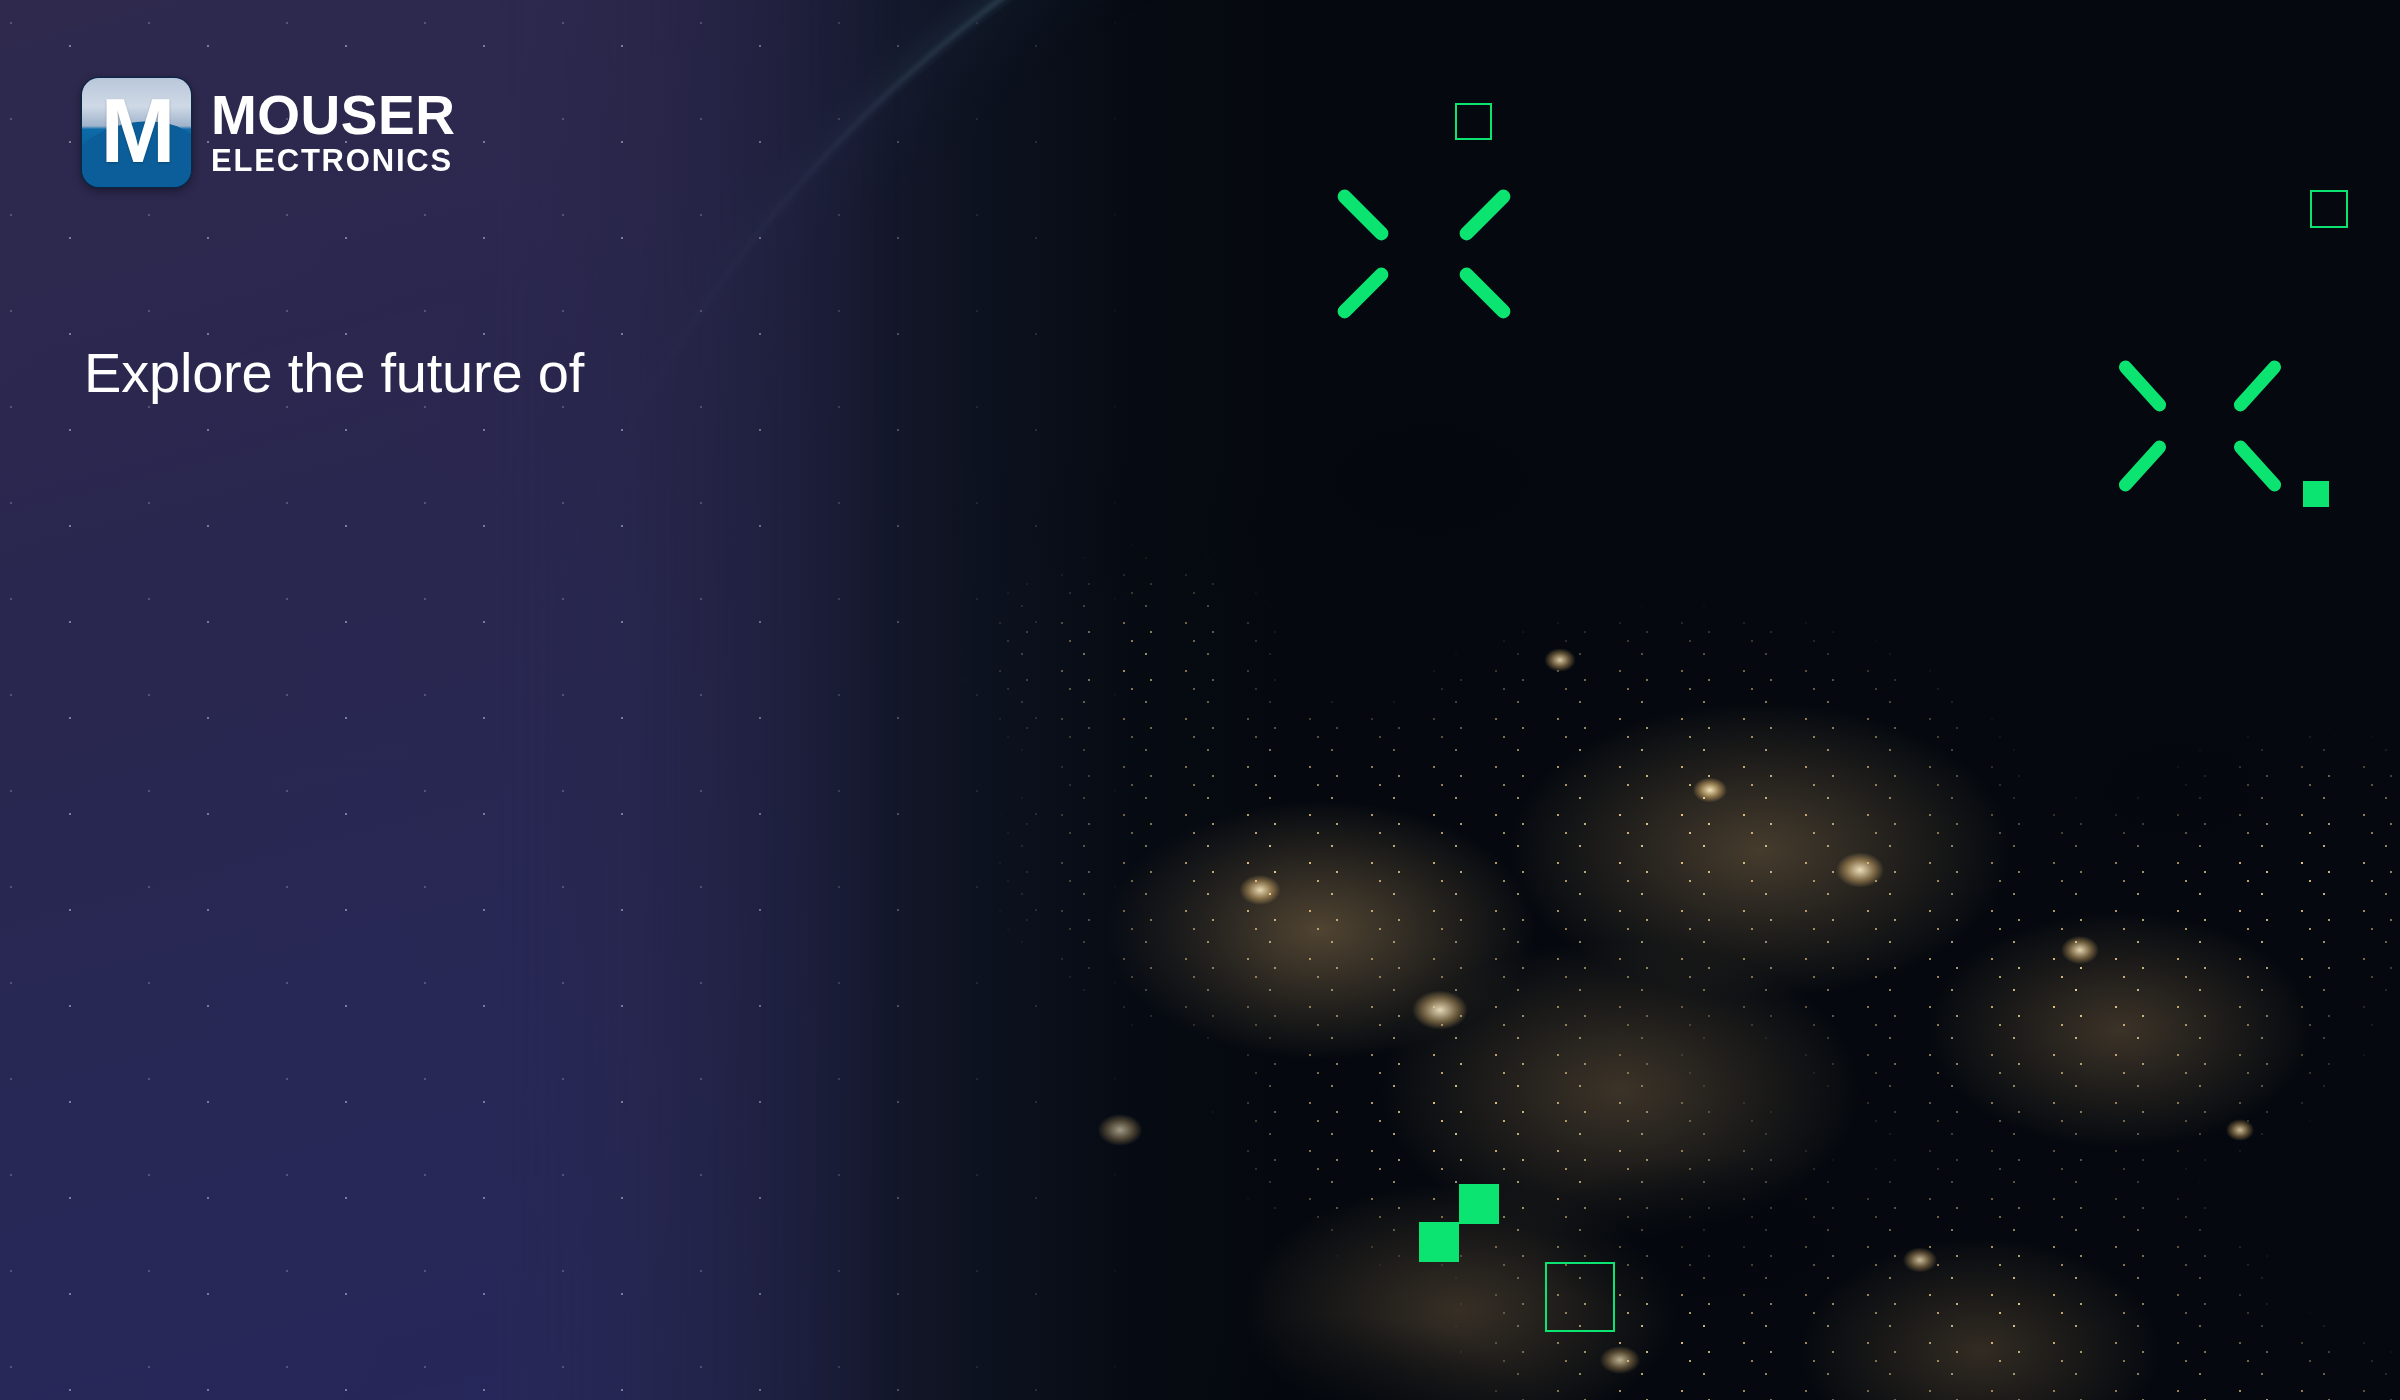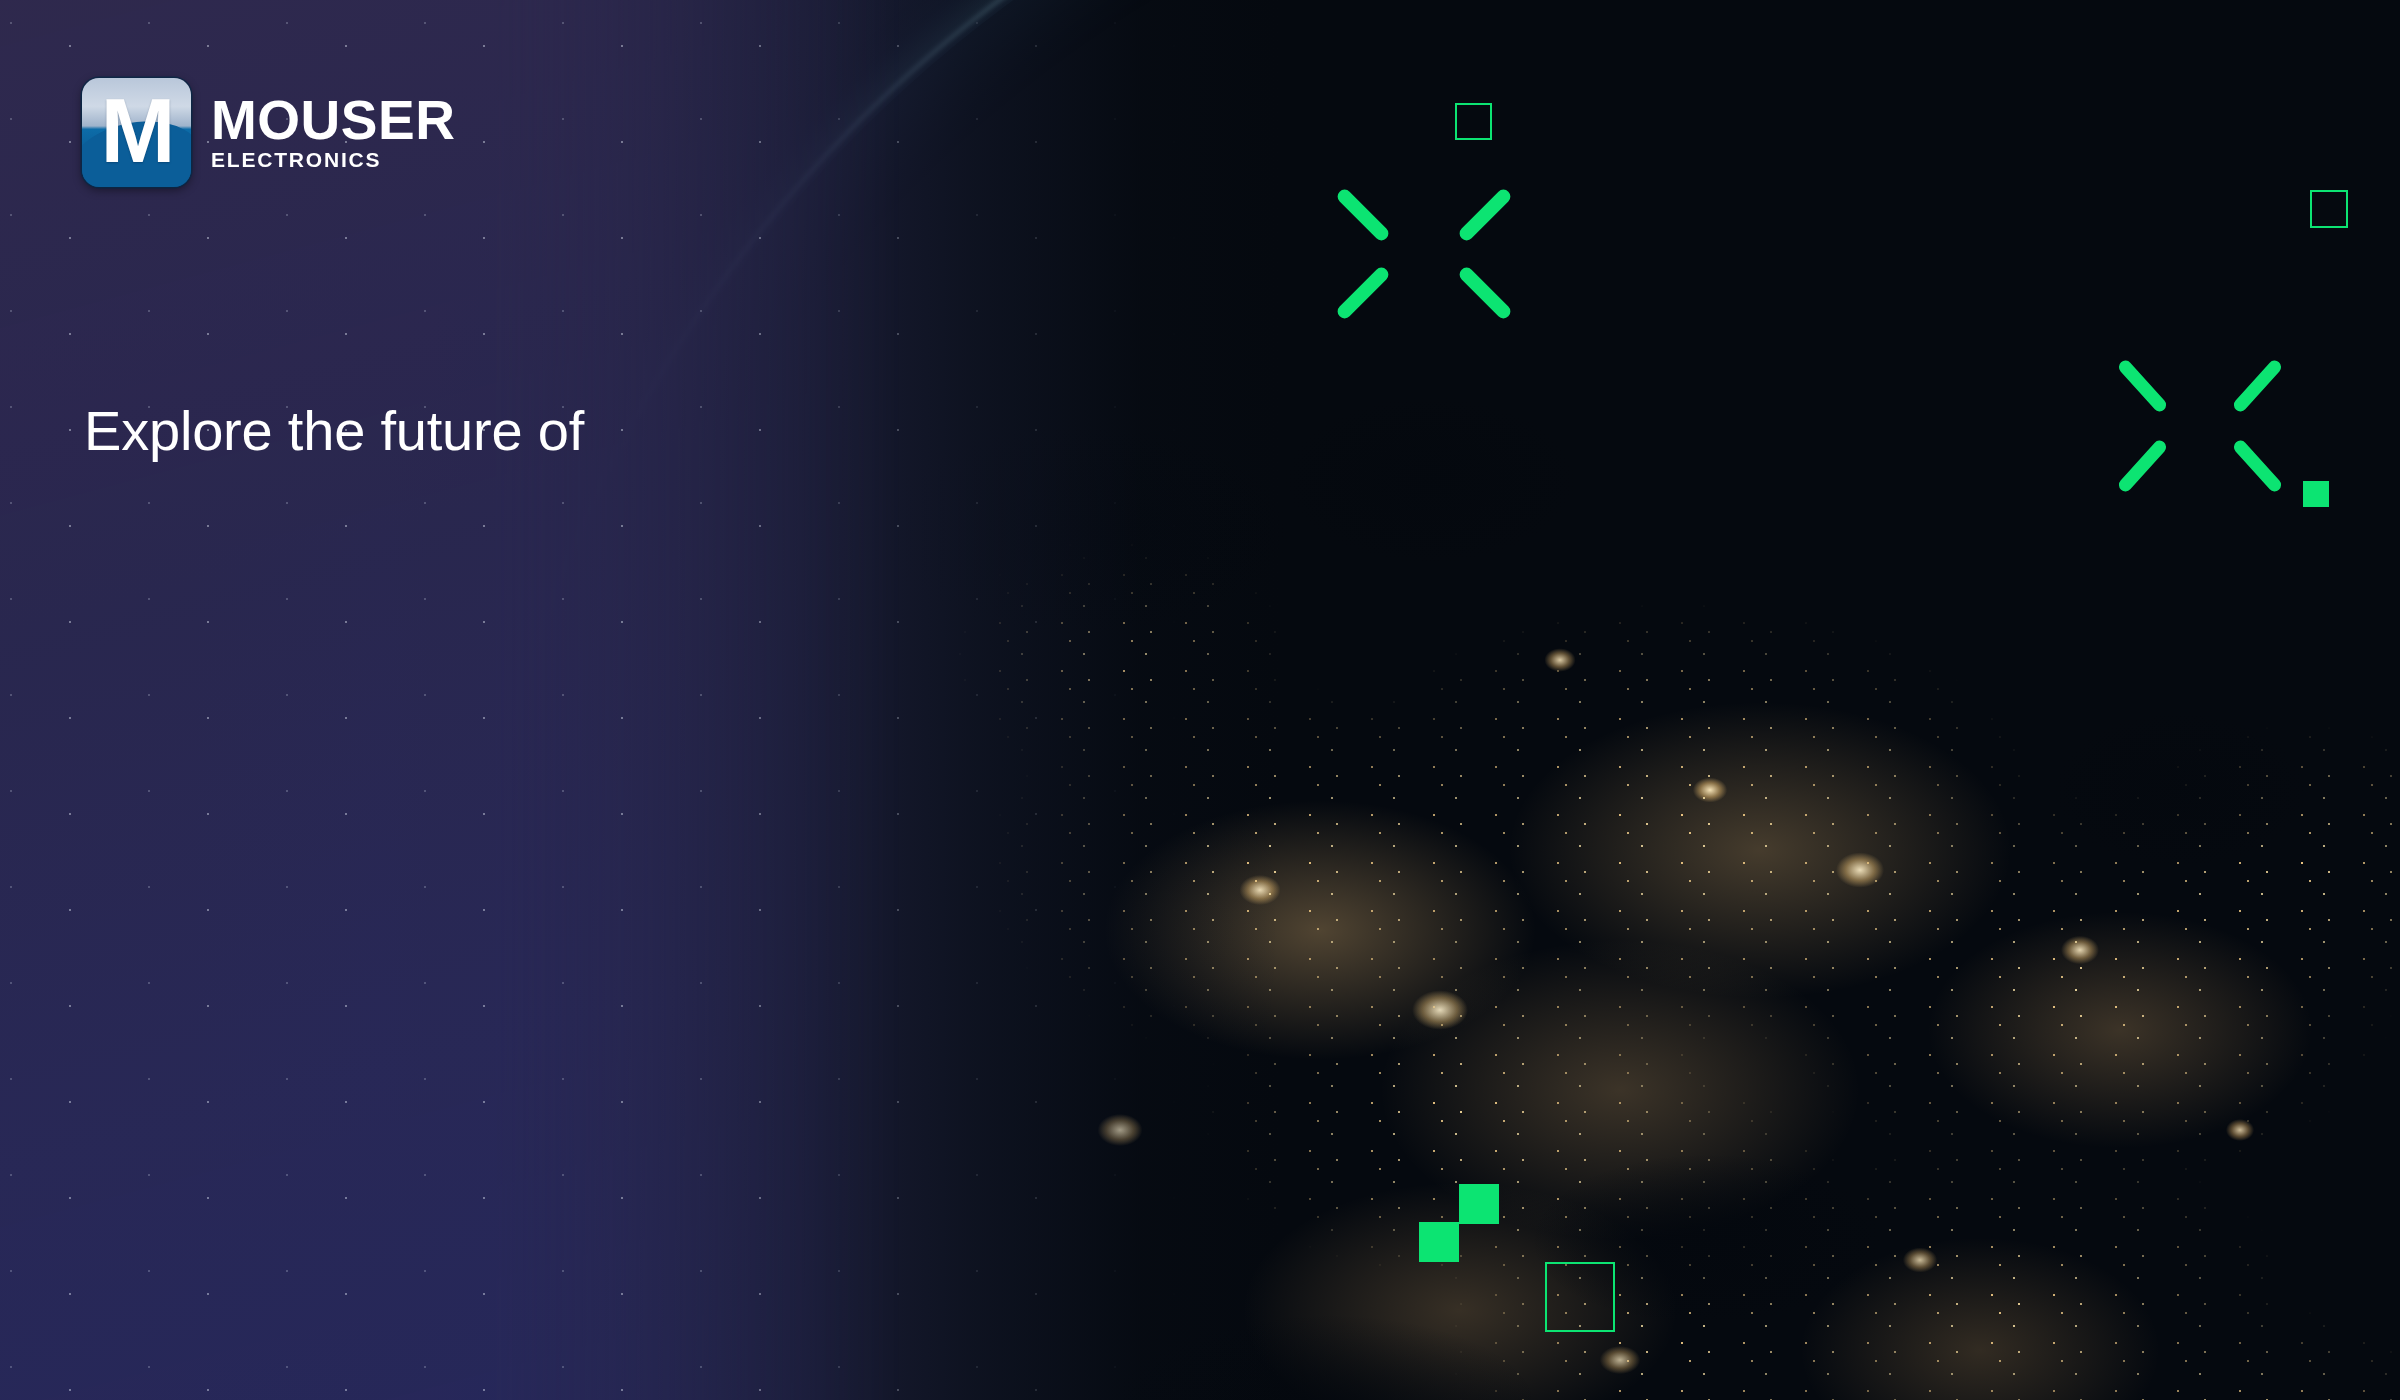--- a/index.html
+++ b/index.html
@@ -272,21 +272,21 @@
   .mouser-words .w1 {
     font-family:"Liberation Sans", sans-serif;
     font-weight:bold;
     font-size:55px;
     letter-spacing:0.5px;
     color:#ffffff;
   }
   .mouser-words .w2 {
     font-family:"Liberation Sans", sans-serif;
     font-weight:bold;
-    font-size:21px;
+    font-size:31px;
     letter-spacing:1.8px;
     color:#ffffff;
     margin-top:4px;
   }
 
   
   .eit {
     display:flex;
     flex-direction:column;
     line-height:1.0;
@@ -316,21 +316,20 @@
   .headline {
     font-family:"Liberation Sans", sans-serif;
     font-weight:normal;
     font-size:92px;
     line-height:1.10;
     letter-spacing:-1px;
     color:#ffffff;
   }
   .headline .accent { color:#33cc70; }
   .subhead {
-    margin-top:58px;
     font-family:"Liberation Sans", sans-serif;
     font-weight:normal;
     font-size:56px;
     line-height:1.24;
     letter-spacing:-0.2px;
     color:#ffffff;
   }
 
   
   .deco { position:absolute; inset:0; pointer-events:auto; }

